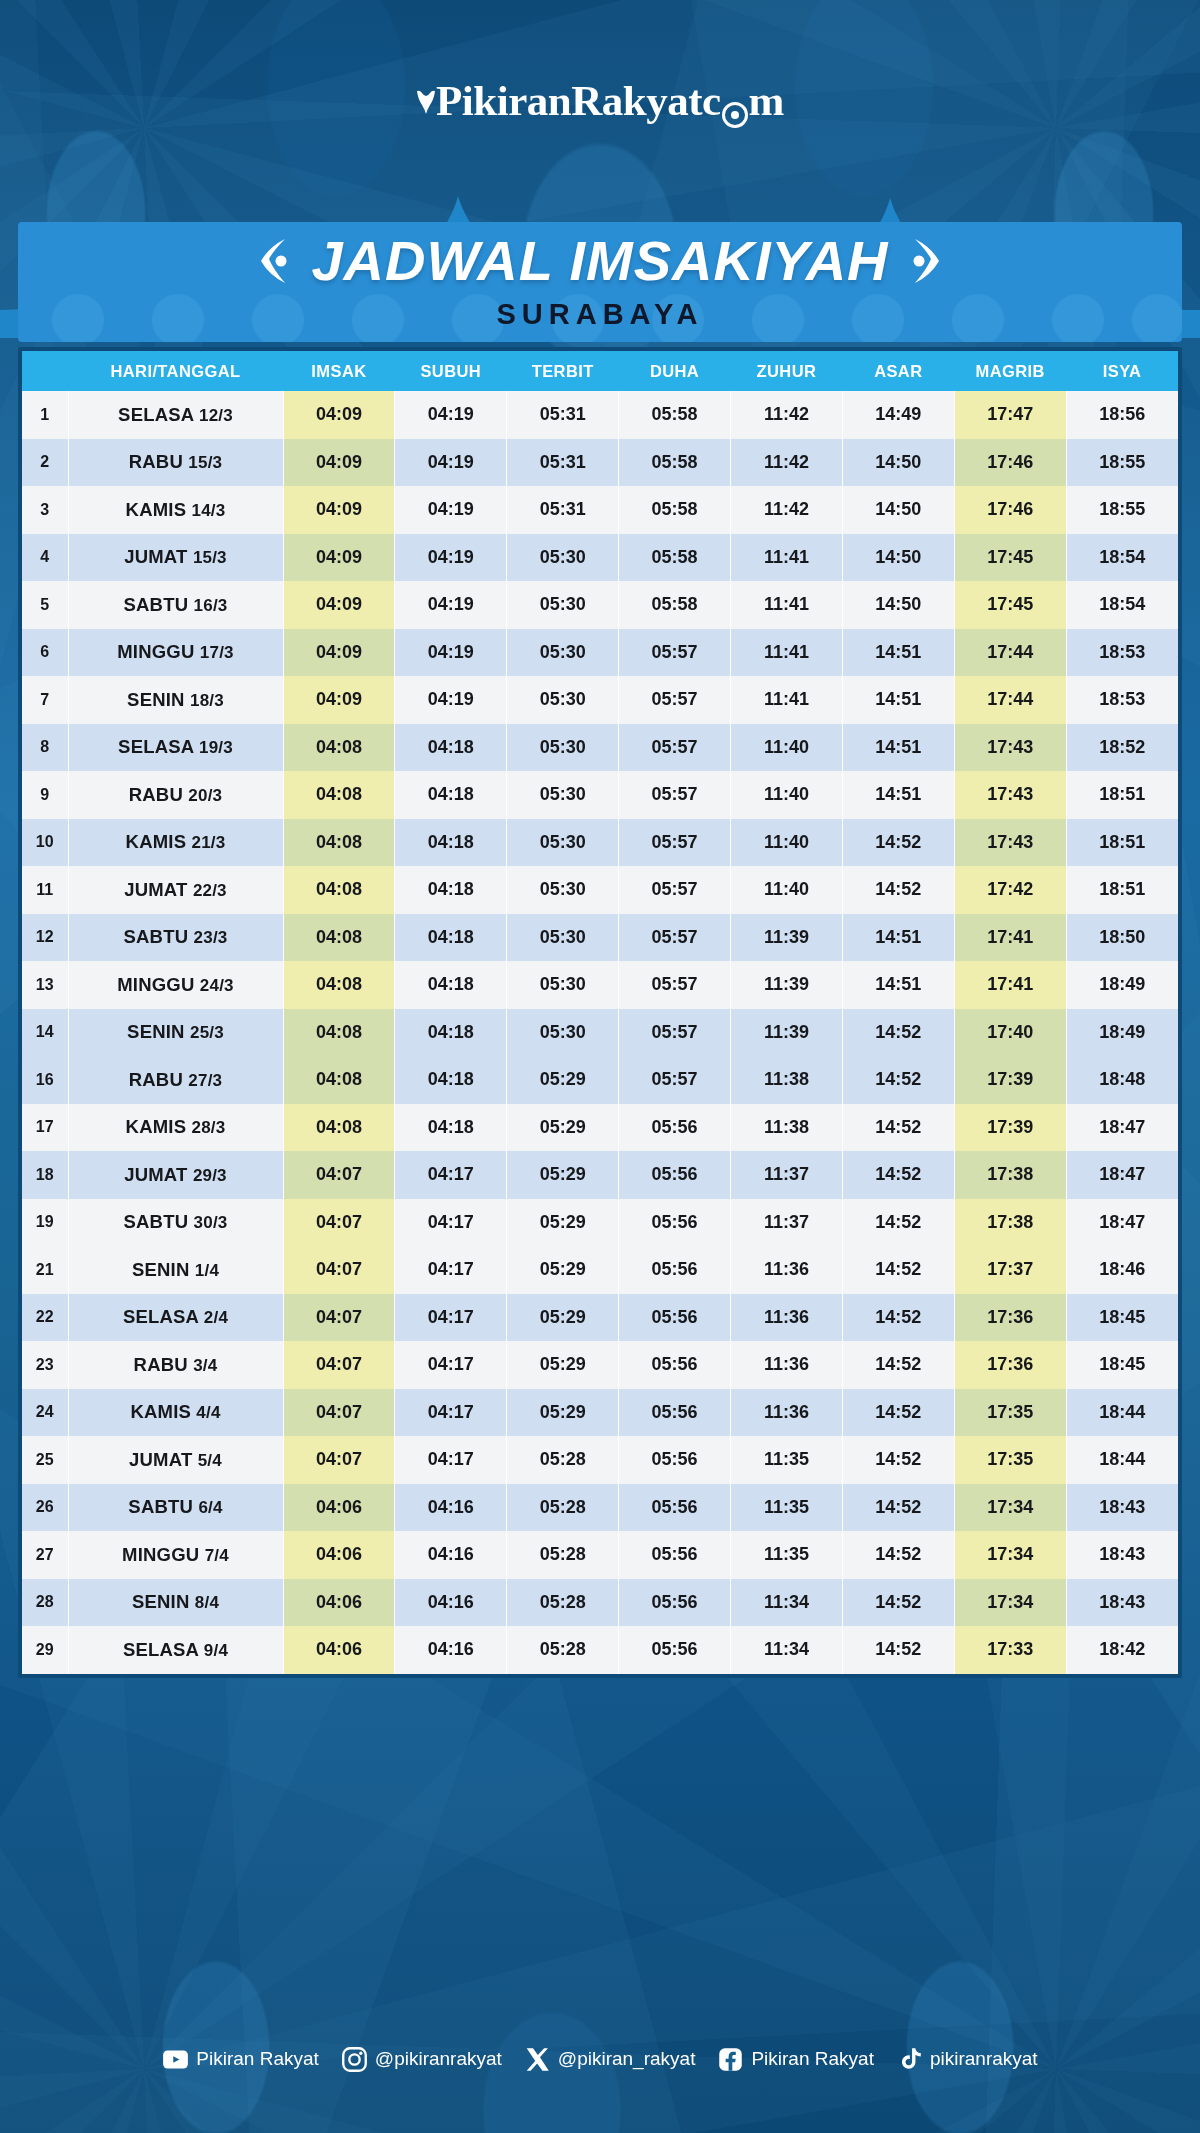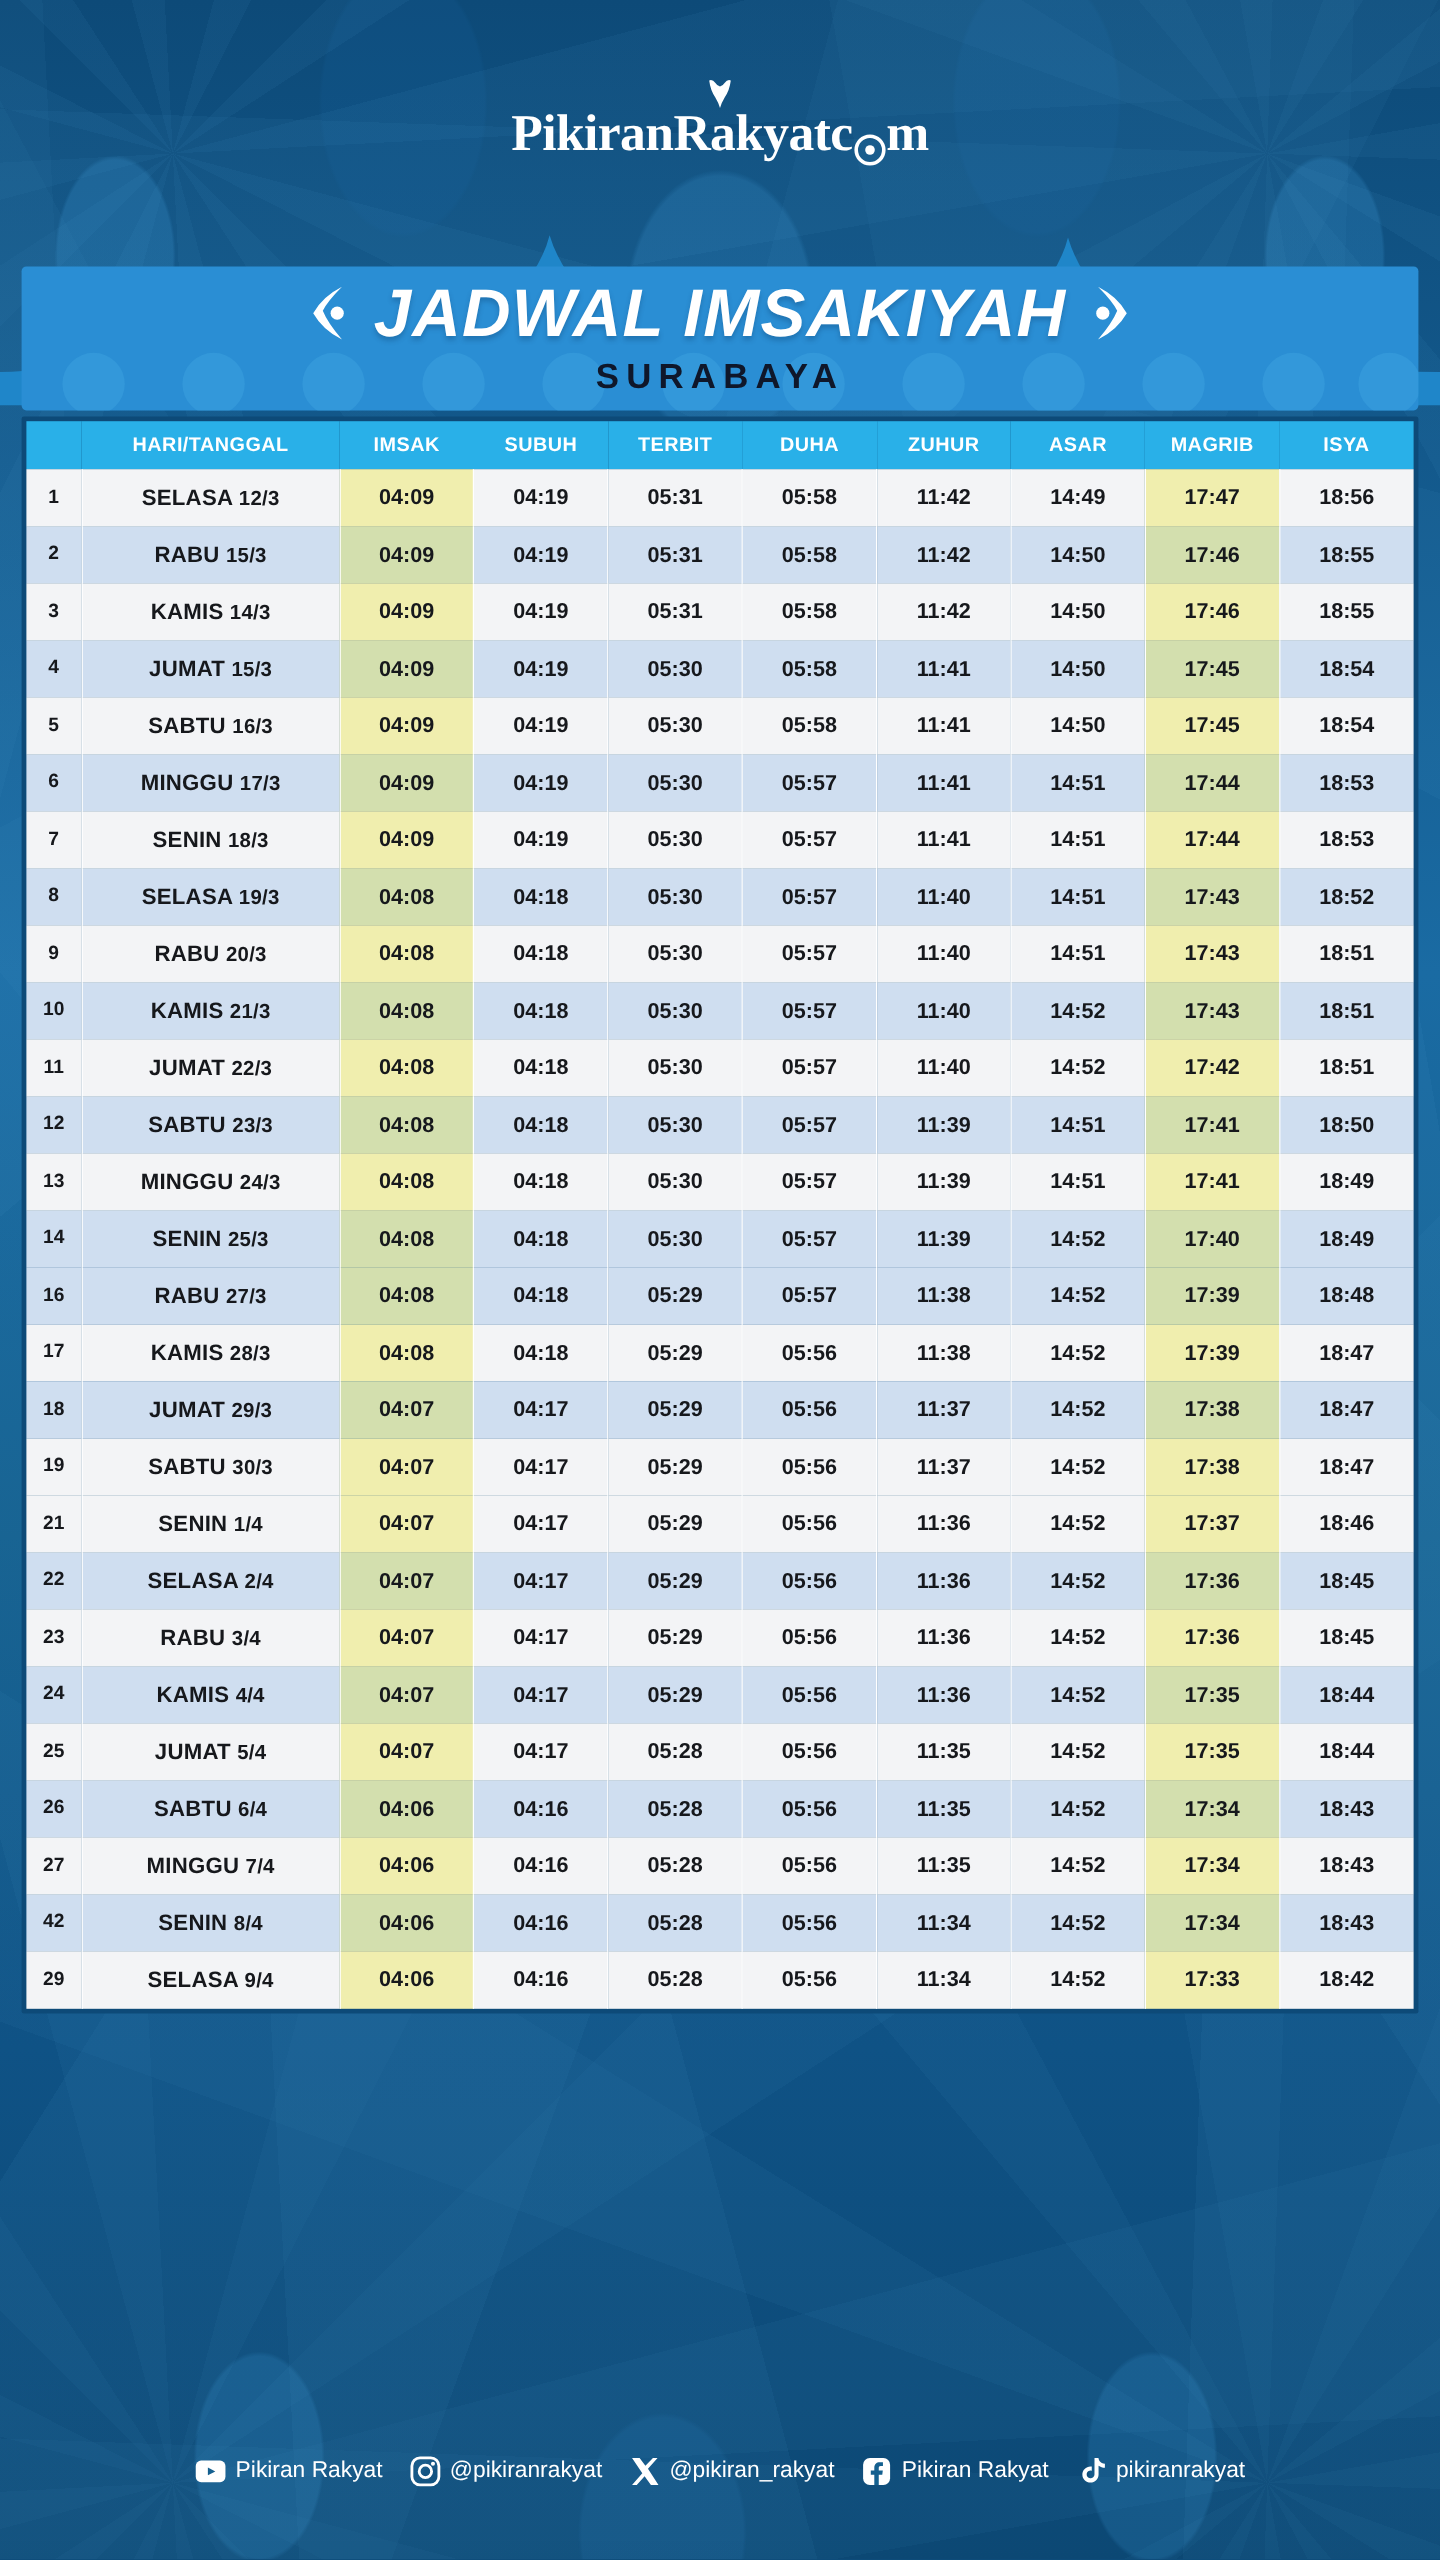--- a/index.html
+++ b/index.html
@@ -41,21 +41,21 @@
       repeating-conic-gradient(from 45deg at 12% 97%, rgba(90,175,225,.18) 0 12deg, transparent 12deg 30deg),
       repeating-conic-gradient(from 20deg at 88% 97%, rgba(90,175,225,.18) 0 12deg, transparent 12deg 30deg);
   }
 
   
   .masthead {
     position:absolute; top:0; left:0; right:0; height:200px;
     display:flex; flex-direction:column; align-items:center; justify-content:center;
     z-index:6;
   }
-  .logo-wrap { position:relative; display:flex; flex-direction:column; align-items:center; }
+  .logo-wrap { position:relative; display:flex; flex-direction:row; align-items:center; }
   .logo-crown { width:20px; height:26px; margin-bottom:-4px; }
   .logo-text {
     font-family:"Liberation Serif", serif;
     font-weight:700;
     font-size:43px;
     color:#ffffff;
     letter-spacing:-.5px;
     white-space:nowrap;
     display:flex; align-items:baseline;
   }
@@ -526,21 +526,21 @@
             <td class="hl">04:06</td>
             <td class="">04:16</td>
             <td class="">05:28</td>
             <td class="">05:56</td>
             <td class="">11:35</td>
             <td class="">14:52</td>
             <td class="hl">17:34</td>
             <td class="">18:43</td>
           </tr>
           <tr class="even">
-            <td class="c-no">42</td>
+            <td class="c-no">28</td>
             <td class="c-day"><span>SENIN </span><span class="dnum">8/4</span></td>
             <td class="hl">04:06</td>
             <td class="">04:16</td>
             <td class="">05:28</td>
             <td class="">05:56</td>
             <td class="">11:34</td>
             <td class="">14:52</td>
             <td class="hl">17:34</td>
             <td class="">18:43</td>
           </tr>

